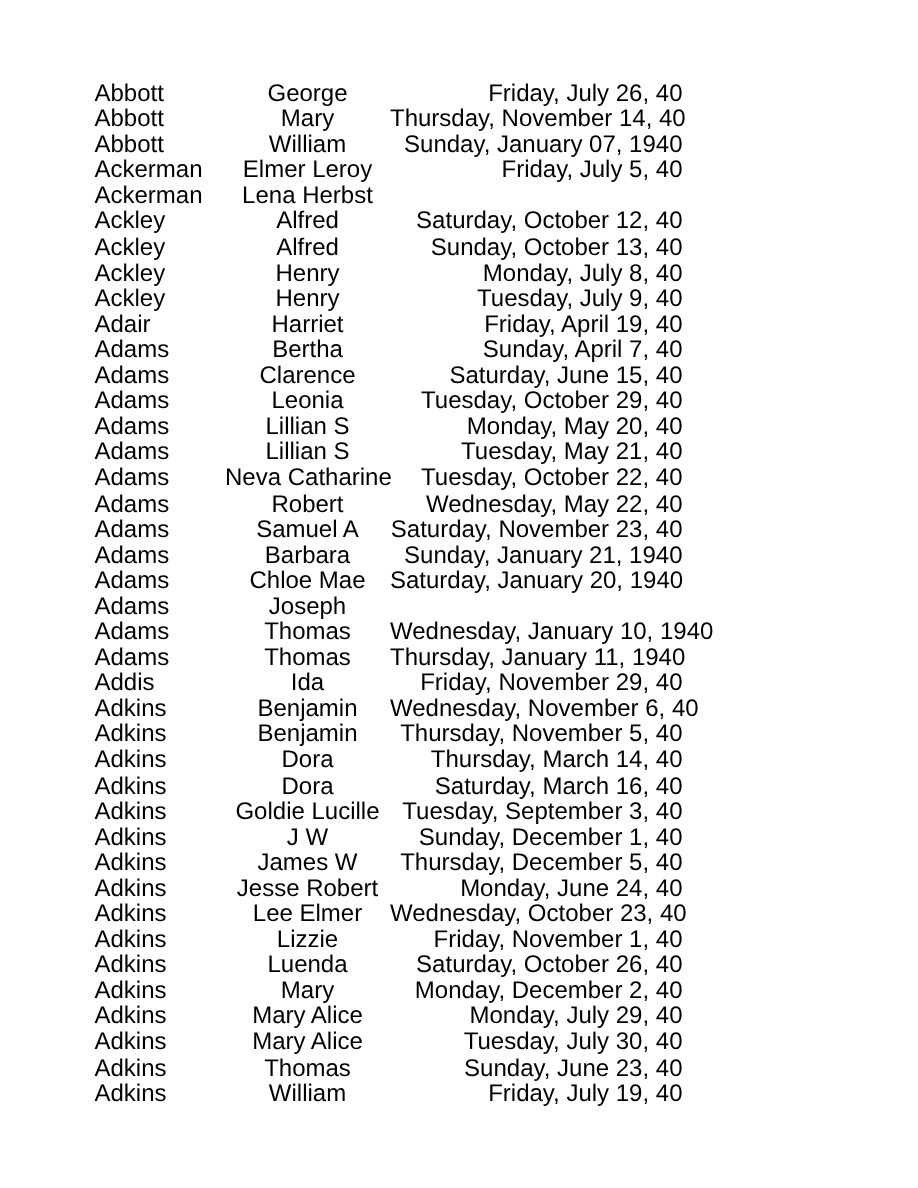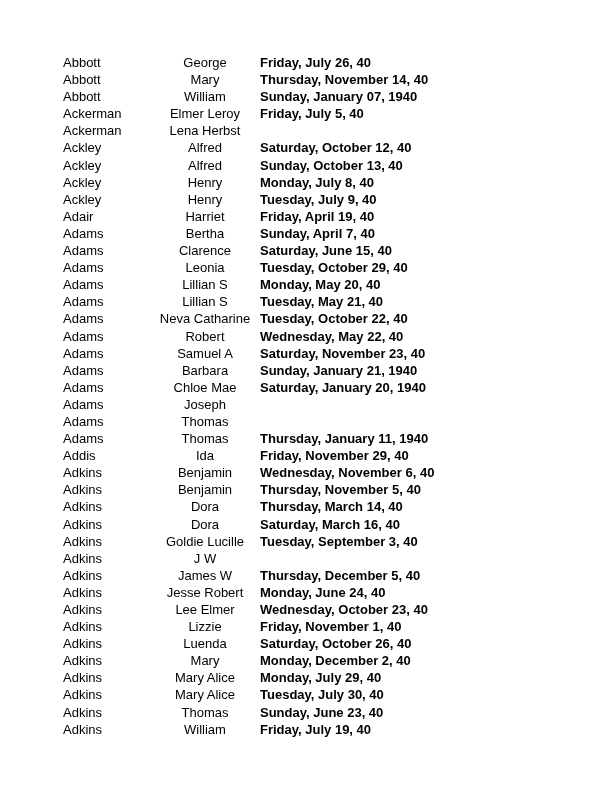--- a/index.html
+++ b/index.html
@@ -18,27 +18,27 @@
   }
   .list {
     position: absolute;
     left: 63px;
     top: 54px;
   }
   .row {
     display: flex;
     height: 17.1px;
     line-height: 17.1px;
-    font-size: 13px;
+    font-size: 16px;
     white-space: nowrap;
   }
   .cell { display: block; }
   .cell.last  { width: 87px;  text-align: left; }
   .cell.first { width: 110px; text-align: center; }
-  .cell.date  { width: 195px; text-align: left; font-weight: bold; }
+  .cell.date  { width: 195px; text-align: right; }
 </style>
 </head>
 <body>
 
 <div class="page">
   <div class="list" id="rows">
   <div class="row">
     <span class="cell last">Abbott</span>
     <span class="cell first">George</span>
     <span class="cell date">Friday, July 26, 40</span>
@@ -158,20 +158,21 @@
   </div>
 
   <div class="row">
     <span class="cell last">Adams</span>
     <span class="cell first">Joseph</span>
   </div>
 
   <div class="row">
     <span class="cell last">Adams</span>
     <span class="cell first">Thomas</span>
+    <span class="cell date">Wednesday, January 10, 1940</span>
   </div>
 
   <div class="row">
     <span class="cell last">Adams</span>
     <span class="cell first">Thomas</span>
     <span class="cell date">Thursday, January 11, 1940</span>
   </div>
 
   <div class="row">
     <span class="cell last">Addis</span>
@@ -205,20 +206,21 @@
 
   <div class="row">
     <span class="cell last">Adkins</span>
     <span class="cell first">Goldie Lucille</span>
     <span class="cell date">Tuesday, September 3, 40</span>
   </div>
 
   <div class="row">
     <span class="cell last">Adkins</span>
     <span class="cell first">J W</span>
+    <span class="cell date">Sunday, December 1, 40</span>
   </div>
 
   <div class="row">
     <span class="cell last">Adkins</span>
     <span class="cell first">James W</span>
     <span class="cell date">Thursday, December 5, 40</span>
   </div>
 
   <div class="row">
     <span class="cell last">Adkins</span>

